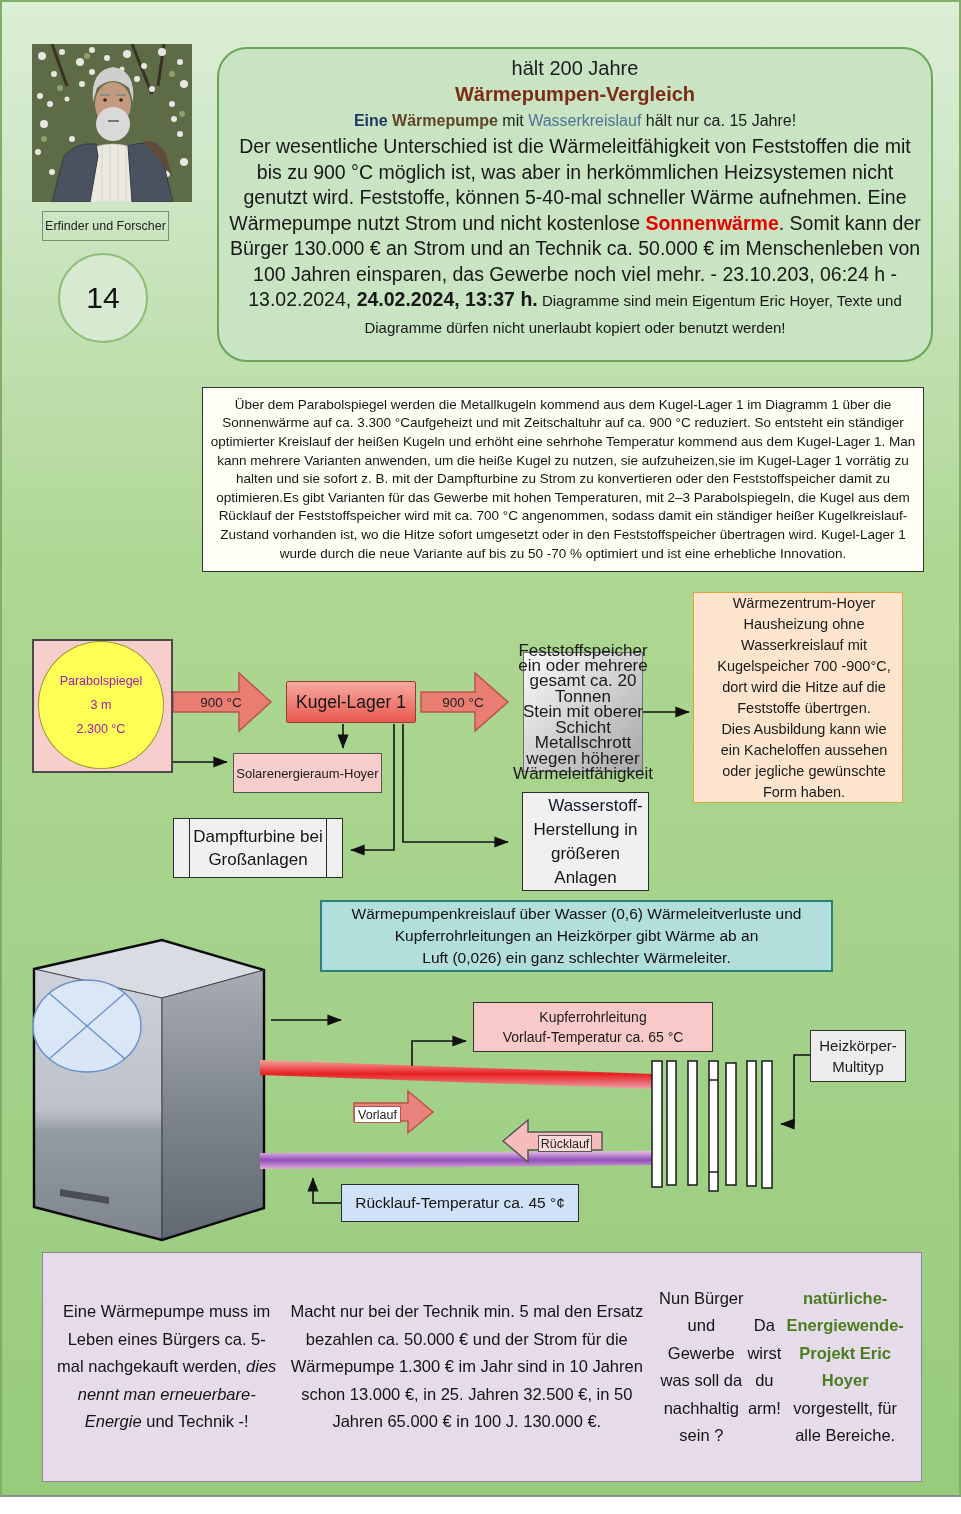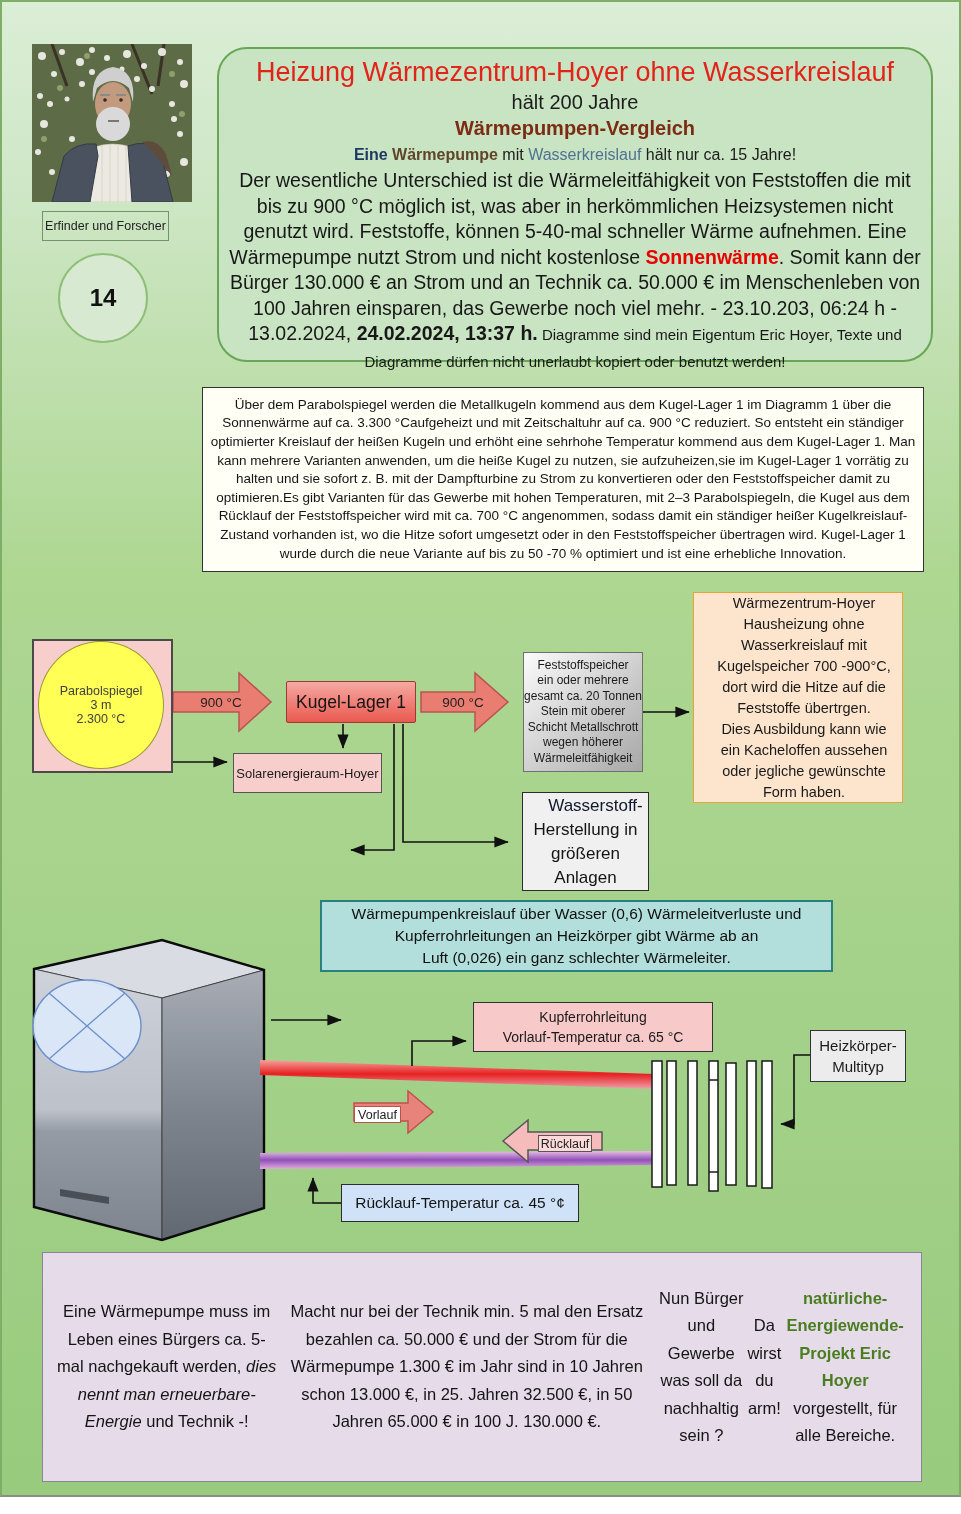--- a/index.html
+++ b/index.html
@@ -22,33 +22,33 @@
   .c-brown{color:#5f4529;font-weight:bold;}
   .c-steel{color:#4f7291;}
   .c-red{color:#e80000;font-weight:bold;}
   .b{font-weight:bold;}
   .i{font-style:italic;}
   .fineprint{font-size:15px;}
   
   .photo{left:30px;top:42px;width:160px;height:158px;z-index:2;position:absolute;}
   .erf-box{left:40px;top:209px;width:127px;height:30px;border:1.5px solid #74936a;font-size:12.5px;color:#222;}
   .circle14{left:56px;top:251px;width:90px;height:90px;border:2px solid #8fbf77;border-radius:50%;
-            background:#d7ead1;font-size:24px;font-weight:bold;color:#111;}
+            background:#d7ead1;font-size:30px;font-weight:normal;color:#111;}
   
   .desc-box{left:200px;top:385px;width:722px;height:185px;background:#fffff6;border:1.2px solid #333;
             font-size:13.5px;line-height:18.6px;color:#151515;padding:8px 6px;}
   
   .parabol-wrap{left:30px;top:637px;width:141px;height:134px;background:#f8cecc;border:2px solid #4a4a4a;}
   .parabol-circle{left:36px;top:639px;width:126px;height:128px;background:#ffff55;border:1.5px solid #9a9a38;border-radius:50%;
-                  font-size:12.5px;line-height:14px;color:#404040;}
+                  font-size:12.5px;line-height:24px;color:#a21caf;}
   .lbl-900{z-index:3;font-size:13.5px;color:#222;background:transparent;}
   .kugel{left:284px;top:679px;width:130px;height:42px;background:linear-gradient(180deg,#f5a9a2,#ea5a50);
          border:1.2px solid #9a3b33;border-radius:2px;font-size:17.5px;color:#141414;}
   .feststoff{left:521px;top:650px;width:120px;height:120px;background:linear-gradient(135deg,#fbfbfb,#a7a7a7);
-             border:1.2px solid #6f6f6f;font-size:12px;line-height:15.4px;color:#1a1a1a;}
+             border:1.2px solid #6f6f6f;font-size:17px;line-height:15.4px;color:#1a1a1a;}
   .waermez{left:691px;top:590px;width:210px;height:211px;background:#fde5cd;border:1.5px solid #e6a23c;
            font-size:14.5px;line-height:21px;color:#1a1a1a;padding-left:12px;}
   .solar{left:231px;top:751px;width:149px;height:40px;background:#f8cecc;border:1.5px solid #555;font-size:13px;color:#1a1a1a;}
   .dampf{left:171px;top:816px;width:170px;height:60px;background:#f0f0f0;border:1.6px solid #2c2c2c;
          font-size:17px;line-height:23px;color:#141414;}
   .dampf::before,.dampf::after{content:"";position:absolute;top:0;bottom:0;width:0;border-left:1.4px solid #2c2c2c;}
   .dampf::before{left:15px;} .dampf::after{right:15px;}
   .wassers{left:520px;top:790px;width:127px;height:99px;background:#f0f0f0;border:1.6px solid #2c2c2c;
            font-size:17px;line-height:24px;color:#141414;flex-direction:column;}
   .c-h2blue{color:#0f172a;margin-left:20px;}
@@ -227,21 +227,20 @@
 
   <div class="bx erf-box">
     <span>Erfinder und Forscher</span>
   </div>
 
   <div class="bx circle14">
     <span>14</span>
   </div>
 
   <div class="header-box">
-    <div class="h-title">Heizung Wärmezentrum-Hoyer ohne Wasserkreislauf</div>
     <div class="h-l2">hält 200 Jahre</div>
     <div class="h-l3">Wärmepumpen-Vergleich</div>
     <div class="h-l4"><span class="c-navy">Eine </span><span class="c-brown"> Wärmepumpe</span><span> mit </span><span class="c-steel">Wasserkreislauf</span><span> hält nur ca. 15 Jahre!</span></div>
     <div class="h-body"><span>Der wesentliche Unterschied ist die Wärmeleitfähigkeit von Feststoffen die mit bis zu 900 °C möglich ist, was aber in herkömmlichen Heizsystemen nicht genutzt wird. Feststoffe, können 5-40-mal schneller Wärme aufnehmen. Eine Wärmepumpe nutzt Strom und nicht  kostenlose </span><span class="c-red">Sonnenwärme</span><span>. Somit kann der Bürger 130.000 € an Strom und an Technik ca. 50.000 € im Menschenleben von 100 Jahren einsparen, das Gewerbe noch viel mehr. - 23.10.203, 06:24 h - 13.02.2024, </span><span class="b">24.02.2024, 13:37 h.</span><span class="fineprint"> Diagramme sind mein Eigentum Eric Hoyer, Texte und Diagramme dürfen nicht unerlaubt kopiert oder benutzt werden!</span></div>
   </div>
 
   <div class="bx desc-box">
     <span>Über dem Parabolspiegel werden die Metallkugeln kommend aus dem Kugel-Lager 1 im Diagramm 1  über die Sonnenwärme auf ca. 3.300 °Caufgeheizt und mit Zeitschaltuhr auf ca. 900 °C reduziert. So entsteht ein ständiger optimierter Kreislauf der heißen Kugeln und erhöht eine sehrhohe Temperatur kommend aus dem Kugel-Lager 1. Man kann mehrere Varianten anwenden, um die heiße Kugel zu nutzen, sie aufzuheizen,sie im Kugel-Lager 1 vorrätig zu halten und sie sofort z. B. mit der Dampfturbine zu Strom zu konvertieren oder den Feststoffspeicher damit zu optimieren.Es gibt Varianten für das Gewerbe mit hohen Temperaturen, mit 2–3 Parabolspiegeln, die Kugel aus dem Rücklauf der Feststoffspeicher wird mit ca. 700 °C angenommen, sodass damit ein ständiger heißer Kugelkreislauf-Zustand  vorhanden ist, wo die Hitze sofort umgesetzt oder in den Feststoffspeicher übertragen wird. Kugel-Lager 1 wurde durch die neue Variante auf bis zu 50 -70 %  optimiert und ist eine erhebliche Innovation.</span>
   </div>
 
@@ -263,20 +262,22 @@
 Hausheizung ohne
 Wasserkreislauf mit
 Kugelspeicher 700 -900°C,
 dort wird die Hitze auf die
 Feststoffe übertrgen.
 Dies Ausbildung kann wie
 ein Kacheloffen aussehen
 oder jegliche gewünschte
 Form haben.</div>
   <div class="bx solar">Solarenergieraum-Hoyer</div>
+  <div class="bx dampf pre">Dampfturbine bei
+Großanlagen</div>
   <div class="bx wassers">
     <div><span class="c-h2blue">Wasserstoff</span><span>-</span></div>
     <div class="pre">Herstellung in
 größeren
 Anlagen</div>
   </div>
 
   <div class="bx tealbox pre">Wärmepumpenkreislauf über Wasser (0,6) Wärmeleitverluste und
 Kupferrohrleitungen an Heizkörper gibt Wärme ab an
 Luft  (0,026) ein ganz schlechter Wärmeleiter.</div>

